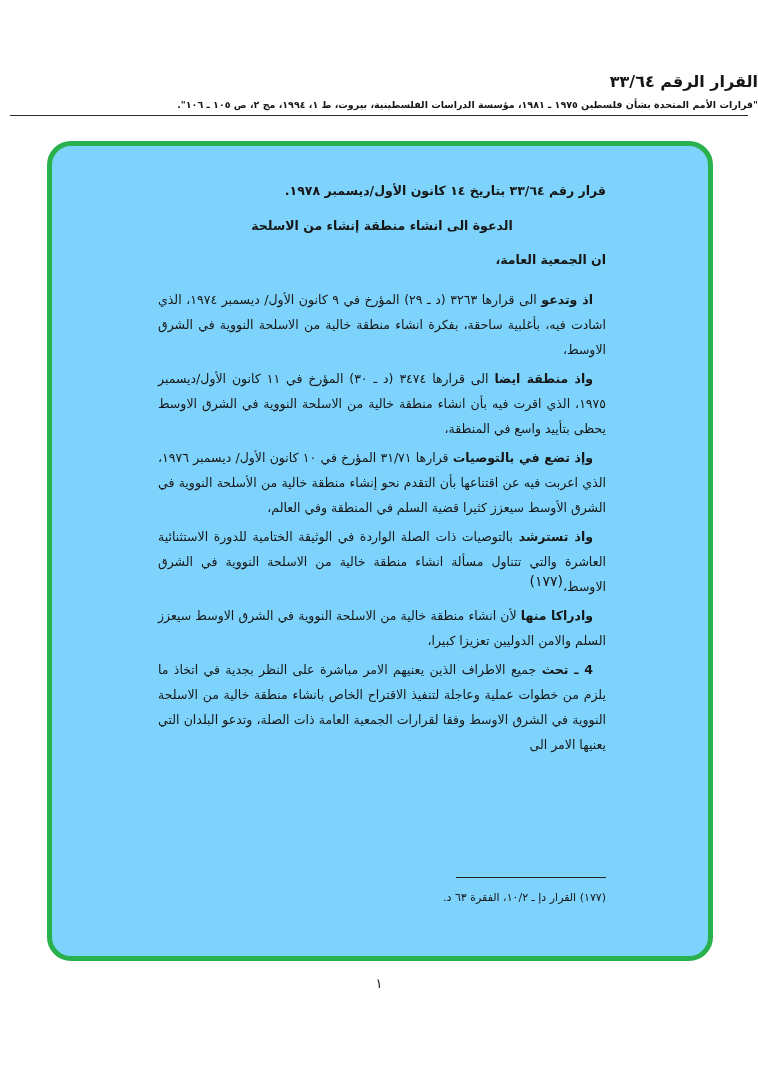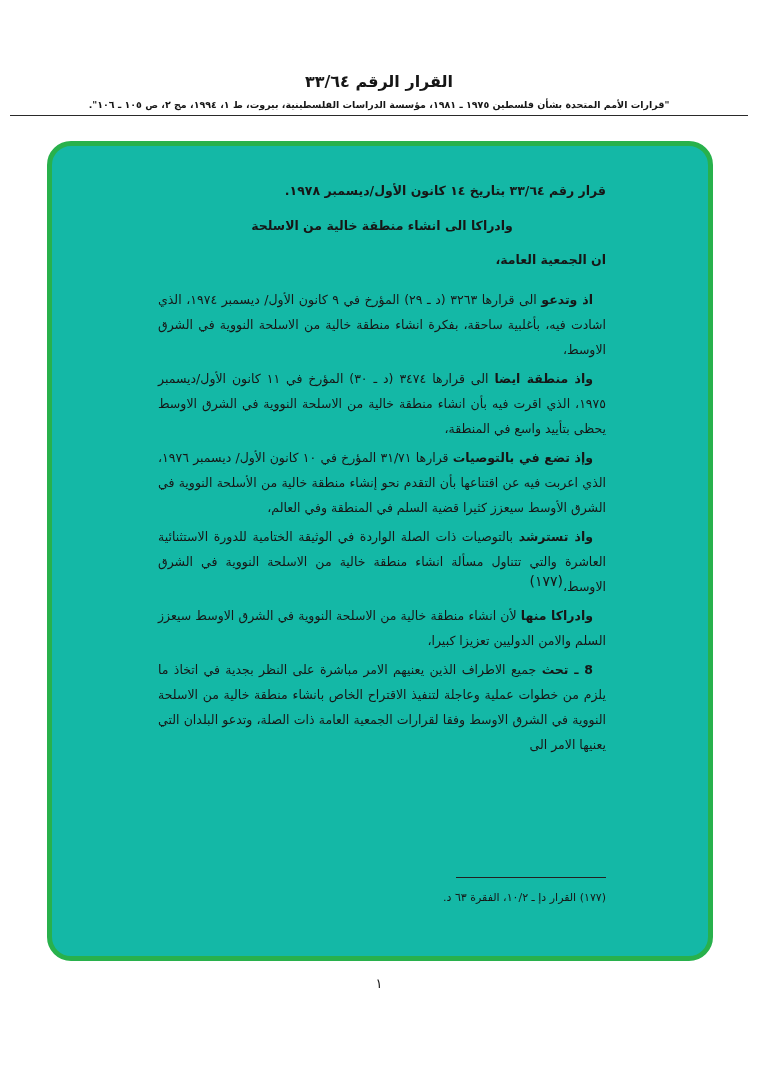--- a/index.html
+++ b/index.html
@@ -7,31 +7,31 @@
   body {
     width: 758px; height: 1078px;
     background: #ffffff;
     color: #161616;
     font-family: "DejaVu Sans", sans-serif;
     position: relative;
     overflow: hidden;
   }
   .page { position: absolute; inset: 0; }
 
-  .header { position: absolute; top: 72px; left: 0; width: 758px; text-align: center; }
+  .header { position: absolute; top: 72px; left: 0; width: 758px; }
   .header-title { font-size: 16px; font-weight: bold; direction: rtl; }
   .header-citation { margin-top: 8px; font-size: 9.5px; font-weight: bold; direction: rtl; white-space: nowrap; }
   .header-rule { margin: 5px 10px 0 10px; border-top: 1px solid #2a2a2a; height: 0; }
 
   .frame {
     position: absolute; left: 47px; top: 141px;
     width: 666px; height: 820px;
     border: 5px solid #28b14c;
     border-radius: 24px;
-    background: #14b8a6;
+    background: #7dd3fc;
   }
   .content {
     position: relative;
     width: 100%; height: 100%;
     padding: 32px 102px 100px 106px;
     direction: rtl;
     font-size: 12.5px;
     line-height: 25px;
     overflow: hidden;
   }
@@ -61,35 +61,35 @@
   <div class="header">
     <div class="header-title">القرار الرقم ٣٣/٦٤</div>
     <div class="header-citation">"قرارات الأمم المتحدة بشأن فلسطين ١٩٧٥ ـ ١٩٨١، مؤسسة الدراسات الفلسطينية، بيروت، ط ١، ١٩٩٤، مج ٢، ص ١٠٥ ـ ١٠٦".</div>
     <div class="header-rule"></div>
   </div>
 
   <div class="frame">
     <div class="content">
 
       <p class="res-number">قرار رقم ٣٣/٦٤ بتاريخ ١٤ كانون الأول/ديسمبر ١٩٧٨.</p>
-      <p class="res-title">وادراكا الى انشاء منطقة خالية من الاسلحة</p>
+      <p class="res-title">الدعوة الى انشاء منطقة إنشاء من الاسلحة</p>
       <p class="assembly">ان الجمعية العامة،</p>
 
       <p class="para"><span class="lead">اذ وتدعو</span><span> الى قرارها ٣٢٦٣ (د ـ ٢٩) المؤرخ في ٩ كانون الأول/ ديسمبر ١٩٧٤، الذي اشادت فيه، بأغلبية ساحقة، بفكرة انشاء منطقة خالية من الاسلحة النووية في الشرق الاوسط،</span></p>
 
       <p class="para"><span class="lead">واذ منطقة ايضا</span><span> الى قرارها ٣٤٧٤ (د ـ ٣٠) المؤرخ في ١١ كانون الأول/ديسمبر ١٩٧٥، الذي اقرت فيه بأن انشاء منطقة خالية من الاسلحة النووية في الشرق الاوسط يحظى بتأييد واسع في المنطقة،</span></p>
 
       <p class="para"><span class="lead">وإذ تضع في بالتوصيات</span><span> قرارها ٣١/٧١ المؤرخ في ١٠ كانون الأول/ ديسمبر ١٩٧٦، الذي اعربت فيه عن اقتناعها بأن التقدم نحو إنشاء منطقة خالية من الأسلحة النووية في الشرق الأوسط سيعزز كثيرا قضية السلم في المنطقة وفي العالم،</span></p>
 
 
       <p class="para"><span class="lead">واذ تسترشد</span><span> بالتوصيات ذات الصلة الواردة في الوثيقة الختامية للدورة الاستثنائية العاشرة والتي تتناول مسألة انشاء منطقة خالية من الاسلحة النووية في الشرق الاوسط،</span><sup class="fn-ref">(١٧٧)</sup></p>
 
       <p class="para"><span class="lead">وادراكا منها</span><span> لأن انشاء منطقة خالية من الاسلحة النووية في الشرق الاوسط سيعزز السلم والامن الدوليين تعزيزا كبيرا،</span></p>
 
-      <p class="para"><span class="lead">8 ـ تحث</span><span> جميع الاطراف الذين يعنيهم الامر مباشرة على النظر بجدية في اتخاذ ما يلزم من خطوات عملية وعاجلة لتنفيذ الاقتراح الخاص بانشاء منطقة خالية من الاسلحة النووية في الشرق الاوسط وفقا لقرارات الجمعية العامة ذات الصلة، وتدعو البلدان التي يعنيها الامر الى</span></p>
+      <p class="para"><span class="lead">4 ـ تحث</span><span> جميع الاطراف الذين يعنيهم الامر مباشرة على النظر بجدية في اتخاذ ما يلزم من خطوات عملية وعاجلة لتنفيذ الاقتراح الخاص بانشاء منطقة خالية من الاسلحة النووية في الشرق الاوسط وفقا لقرارات الجمعية العامة ذات الصلة، وتدعو البلدان التي يعنيها الامر الى</span></p>
 
       <div class="footnote-block">
         <div class="footnote-rule"></div>
         <div class="footnote-text">(١٧٧) القرار دإ ـ ١٠/٢، الفقرة ٦٣ د.</div>
       </div>
 
     </div>
   </div>
 
   <div class="page-number">١</div>

